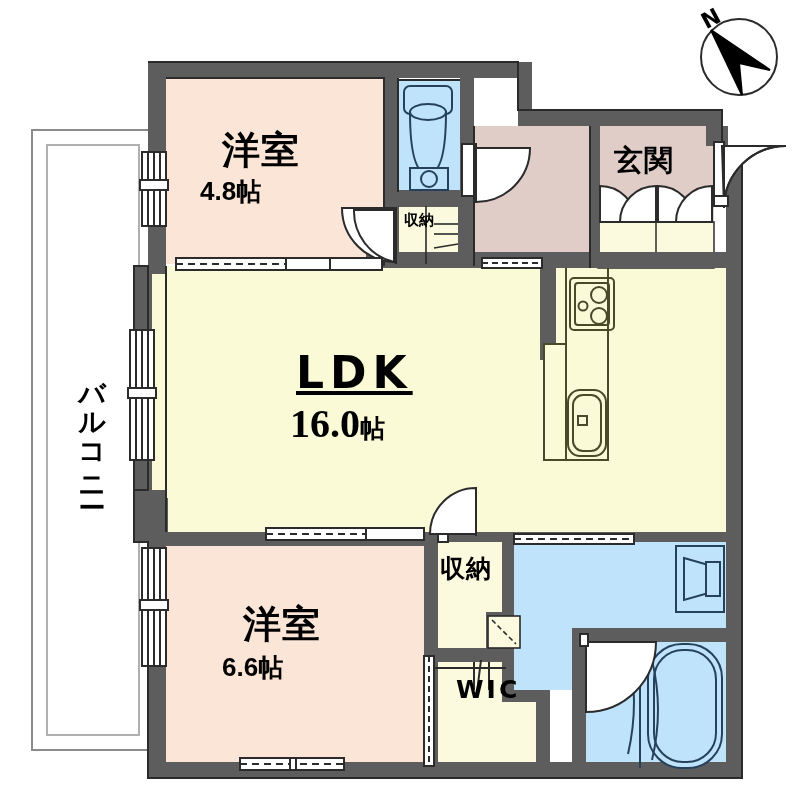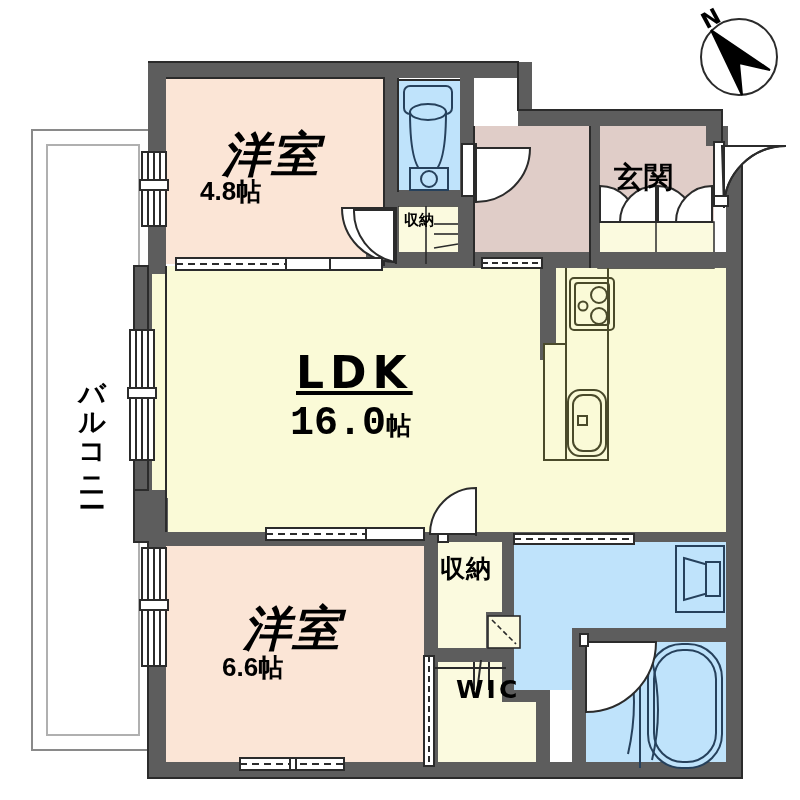--- a/index.html
+++ b/index.html
@@ -29,45 +29,43 @@
   .lbl {
     position: absolute;
     color: #000000;
     font-weight: bold;
     line-height: 1;
     white-space: nowrap;
     pointer-events: none;
     user-select: none;
   }
   .lbl-room-name {
-    font-size: 48px;
+    font-size: 38px;
     letter-spacing: 1px;
-    font-style: italic;
   }
   .lbl-room-size {
     font-size: 26px;
     letter-spacing: 0px;
   }
   .lbl-size-unit {
     font-size: 25px;
   }
   .lbl-ldk-name {
     font-size: 44px;
     letter-spacing: 6px;
     font-family: "DejaVu Sans", sans-serif;
     text-decoration: underline;
   }
   .lbl-ldk-size {
     font-size: 40px;
-    font-family: Liberation Mono, monospace;
+    font-family: Liberation Serif, serif;
   }
   .lbl-genkan {
     font-size: 29px;
     letter-spacing: 1px;
-    margin-top: 17px;
   }
   .lbl-storage-big {
     font-size: 25px;
     letter-spacing: 1px;
   }
   .lbl-storage-small {
     font-size: 15px;
     line-height: 0.98;
     text-align: center;
   }

